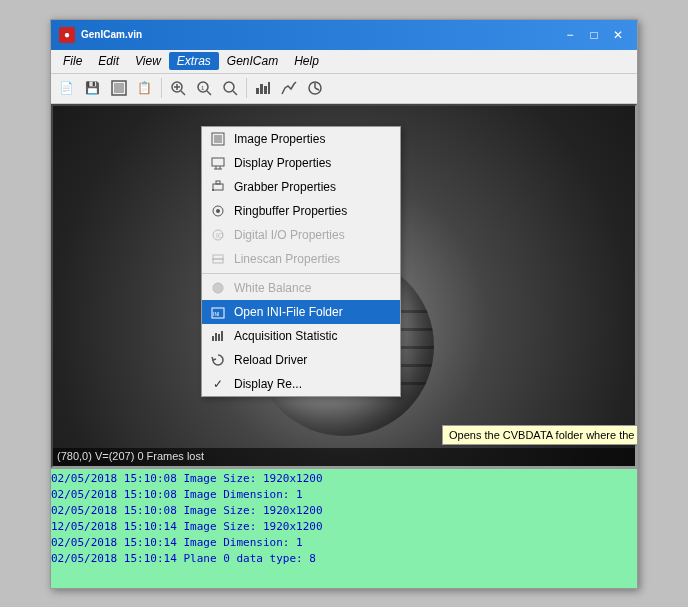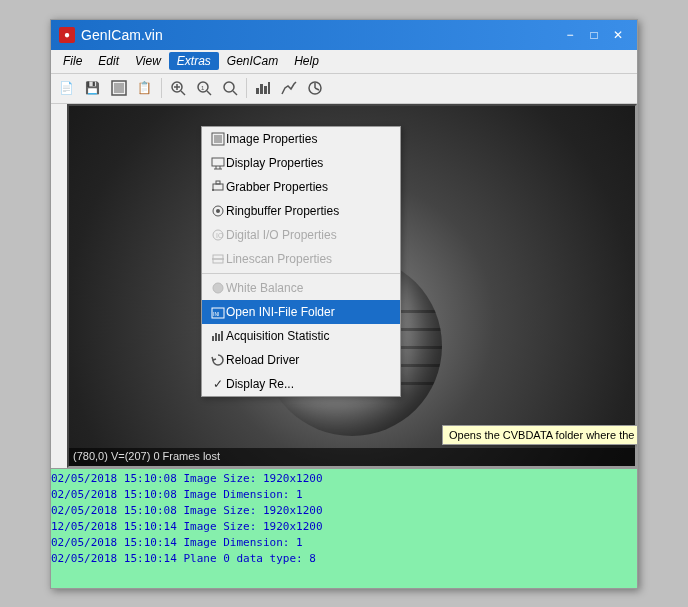--- a/index.html
+++ b/index.html
@@ -47,22 +47,22 @@
       border-radius: 2px;
       display: flex;
       align-items: center;
       justify-content: center;
       color: white;
       font-size: 10px;
       font-weight: bold;
     }
 
     .title-text {
-      font-size: 14px;
-      font-weight: normal;
+      font-size: 10px;
+      font-weight: bold;
     }
 
     .title-controls {
       display: flex;
       gap: 2px;
     }
 
     .title-btn {
       width: 22px;
       height: 18px;
@@ -130,21 +130,20 @@
       position: relative;
       overflow: hidden;
     }
 
     .image-area {
       flex: 1;
       background: #3a3a3a;
       position: relative;
       overflow: hidden;
       border: 2px inset #999;
-      margin-left: 16px;
     }
 
     .image-placeholder {
       width: 100%;
       height: 100%;
       background: radial-gradient(circle at 50% 60%, #888 0%, #666 20%, #444 40%, #333 60%, #222 80%, #1a1a1a 100%);
       display: flex;
       align-items: center;
       justify-content: center;
       position: relative;
@@ -217,20 +216,21 @@
       z-index: 100;
       min-width: 200px;
     }
 
     .dropdown-item {
       display: flex;
       align-items: center;
       padding: 4px 8px;
       cursor: pointer;
       font-size: 12px;
+      gap: 8px;
       height: 24px;
       color: #000;
       position: relative;
     }
     .dropdown-item.highlighted { background: #1a6dc8; color: white; }
     .dropdown-item.disabled { color: #aaa; cursor: default; }
 
     .dropdown-icon {
       width: 16px;
       height: 16px;

